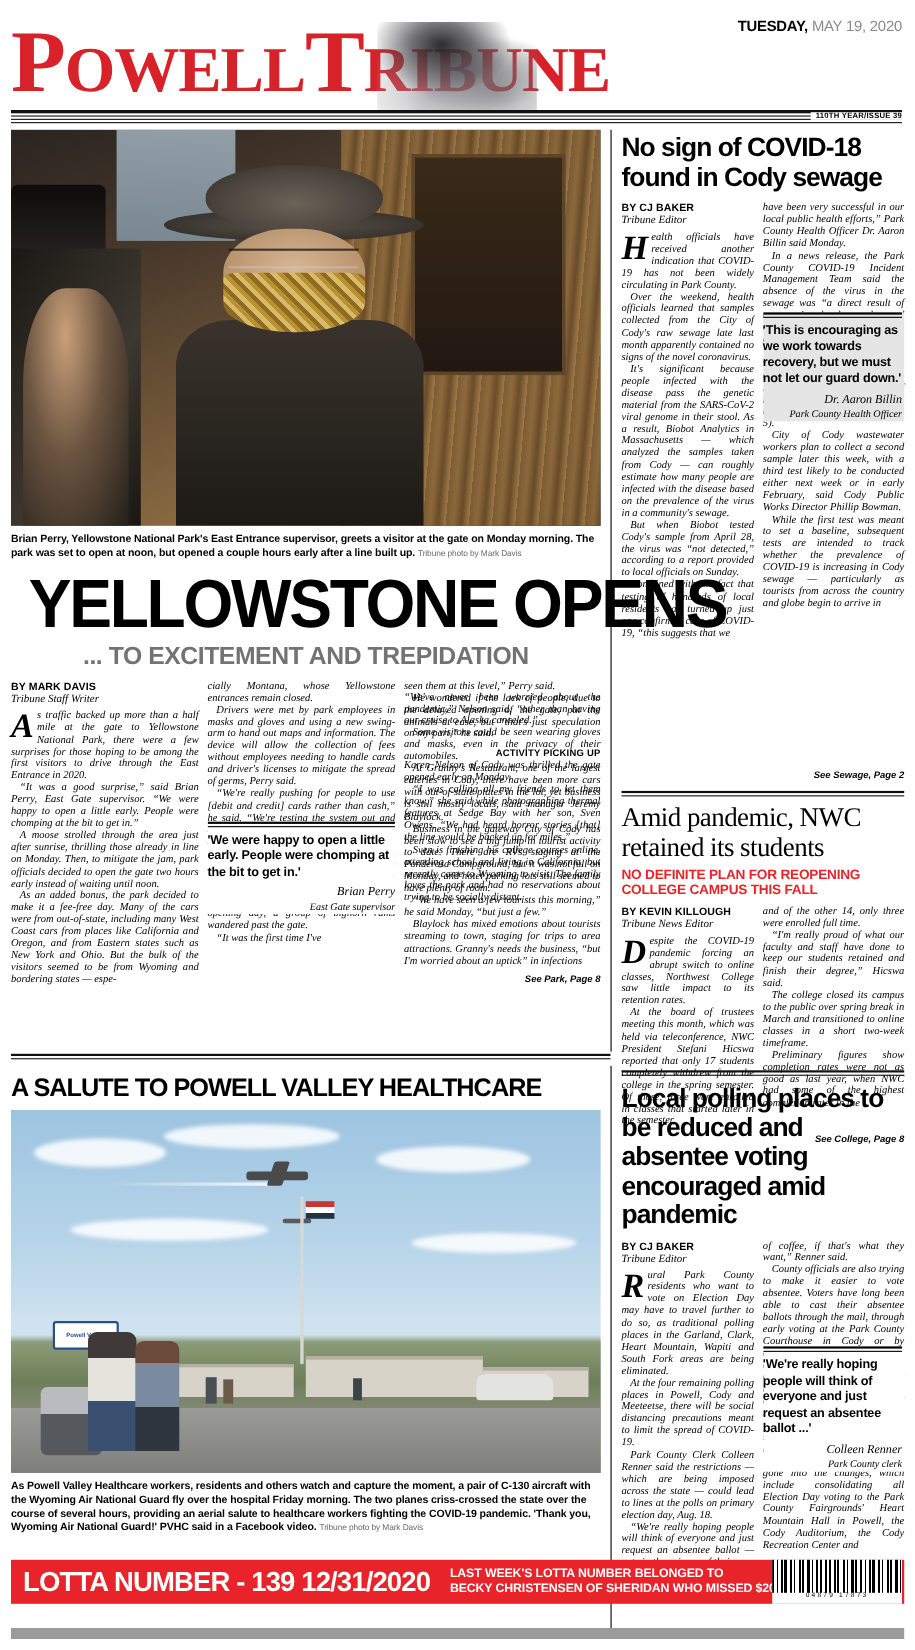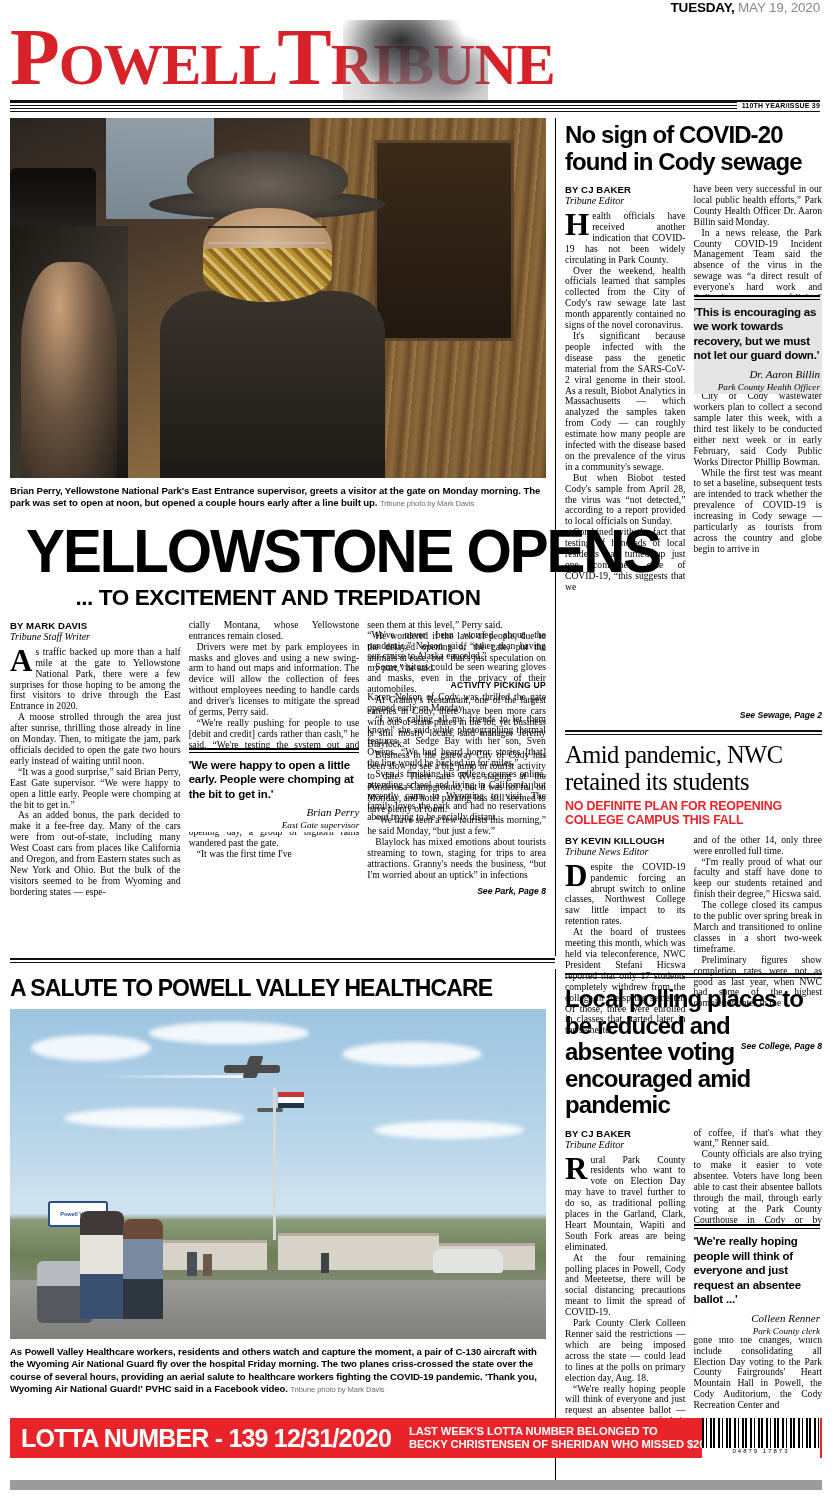--- a/index.html
+++ b/index.html
@@ -9,21 +9,21 @@
     background: #ffffff;
     font-family: "Liberation Serif", serif;
     color: #000;
     overflow: hidden;
   }
   .page { width:832px; height:1500px; position:relative; padding: 0 10px; }
 
   
   .masthead { position:relative; height:118px; }
   .dateline {
-    position:absolute; right:2px; top:0;
+    position:absolute; right:2px; top:16px;
     font-family:"Liberation Sans", sans-serif;
     font-size:13.5px; letter-spacing:-0.2px;
   }
   .dateline .day { font-weight:bold; color:#000; }
   .dateline .date { font-weight:normal; color:#8a8a8a; }
   .flag {
     position:absolute; left:0; top:18px; width:820px; height:78px;
   }
   .flag-text {
     font-family:"Liberation Serif", serif;
@@ -153,21 +153,21 @@
     transform: scaleX(0.94);
     transform-origin: center;
     white-space:nowrap;
   }
   .mega-sub {
     font-family:"Liberation Sans", sans-serif;
     font-weight:bold;
     font-size:22.5px;
     line-height:24px;
     letter-spacing:-0.4px;
-    color:#000000;
+    color:#737373;
     text-align:center;
     margin-top:3px;
     white-space:nowrap;
   }
 
   
   .byline {
     font-family:"Liberation Sans", sans-serif;
     font-size:9.6px; font-weight:bold; letter-spacing:0.1px;
     text-transform:uppercase;
@@ -184,21 +184,21 @@
 
   .cols2 { display:flex; margin-top:4px; }
   .cols2 > .c { width:50%; padding-right:8px; }
   .cols2 > .c:last-child { padding-right:0; }
 
   p.b {
     font-family:"Liberation Serif", serif;
     font-size:9.6px; line-height:10.9px;
     text-align:justify; margin:0;
     text-indent:8px;
-    hyphens:auto; -webkit-hyphens:auto;
+    hyphens:auto;font-style:italic; -webkit-hyphens:auto;
   }
   p.b.noind { text-indent:0; }
 
   .dropcap-para { position:relative; }
   .dropcap-para .dc {
     float:left;
     font-family:"Liberation Serif", serif;
     font-weight:bold;
     font-size:31px; line-height:26px;
     padding:1px 2px 0 0; margin-right:1px;
@@ -407,22 +407,22 @@
       <div class="mega">YELLOWSTONE OPENS</div>
       <div class="mega-sub">... TO EXCITEMENT AND TREPIDATION</div>
 
       <div style="margin-top:9px;">
         <div class="cols3">
 
           <div class="c">
             <div class="byline">BY MARK DAVIS</div>
             <div class="byline-sub">Tribune Staff Writer</div>
             <p class="b noind dropcap-para"><span class="dc">A</span><span>s traffic backed up more than a half mile at the gate to Yellowstone National Park, there were a few surprises for those hoping to be among the first visitors to drive through the East Entrance in 2020.</span></p>
+            <p class="b">“It was a good surprise,” said Brian Perry, East Gate supervisor. “We were happy to open a little early. People were chomping at the bit to get in.”</p>
             <p class="b">A moose strolled through the area just after sunrise, thrilling those already in line on Monday. Then, to mitigate the jam, park officials decided to open the gate two hours early instead of waiting until noon.</p>
-            <p class="b">“It was a good surprise,” said Brian Perry, East Gate supervisor. “We were happy to open a little early. People were chomping at the bit to get in.”</p>
             <p class="b">As an added bonus, the park decided to make it a fee-free day. Many of the cars were from out-of-state, including many West Coast cars from places like California and Oregon, and from Eastern states such as New York and Ohio. But the bulk of the visitors seemed to be from Wyoming and bordering states — espe-</p>
           </div>
 
           <div class="c">
             <p class="b noind">cially Montana, whose Yellowstone entrances remain closed.</p>
             <p class="b">Drivers were met by park employees in masks and gloves and using a new swing-arm to hand out maps and information. The device will allow the collection of fees without employees needing to handle cards and driver's licenses to mitigate the spread of germs, Perry said.</p>
             <p class="b">“We're really pushing for people to use [debit and credit] cards rather than cash,” he said. “We're testing the system out and doing the best we can to be socially distant.”</p>
             <p class="b">Perry would rather it was different. He likes a good handshake, he said. But safety is the number one priority during the COVID-19 pandemic.</p>
             <p class="b">On Sunday, as the crew prepared for opening day, a group of bighorn rams wandered past the gate.</p>
             <p class="b">“It was the first time I've</p>
@@ -463,21 +463,21 @@
             <div class="jump">See Park, Page 8</div>
           </div>
         </div>
       </div>
 
     </div>
 
     <div class="right-pane">
 
       <div>
-        <div class="rhead-sans">No sign of COVID-20 found in Cody sewage</div>
+        <div class="rhead-sans">No sign of COVID-18 found in Cody sewage</div>
 
         <div class="cols2">
           <div class="c">
             <div class="byline">BY CJ BAKER</div>
             <div class="byline-sub">Tribune Editor</div>
             <p class="b noind dropcap-para"><span class="dc">H</span><span>ealth officials have received another indication that COVID-19 has not been widely circulating in Park County.</span></p>
             <p class="b">Over the weekend, health officials learned that samples collected from the City of Cody's raw sewage late last month apparently contained no signs of the novel coronavirus.</p>
             <p class="b">It's significant because people infected with the disease pass the genetic material from the SARS-CoV-2 viral genome in their stool. As a result, Biobot Analytics in Massachusetts — which analyzed the samples taken from Cody — can roughly estimate how many people are infected with the disease based on the prevalence of the virus in a community's sewage.</p>
             <p class="b">But when Biobot tested Cody's sample from April 28, the virus was “not detected,” according to a report provided to local officials on Sunday.</p>
             <p class="b">Combined with the fact that testing of hundreds of local residents has turned up just one confirmed case of COVID-19, “this suggests that we</p>

